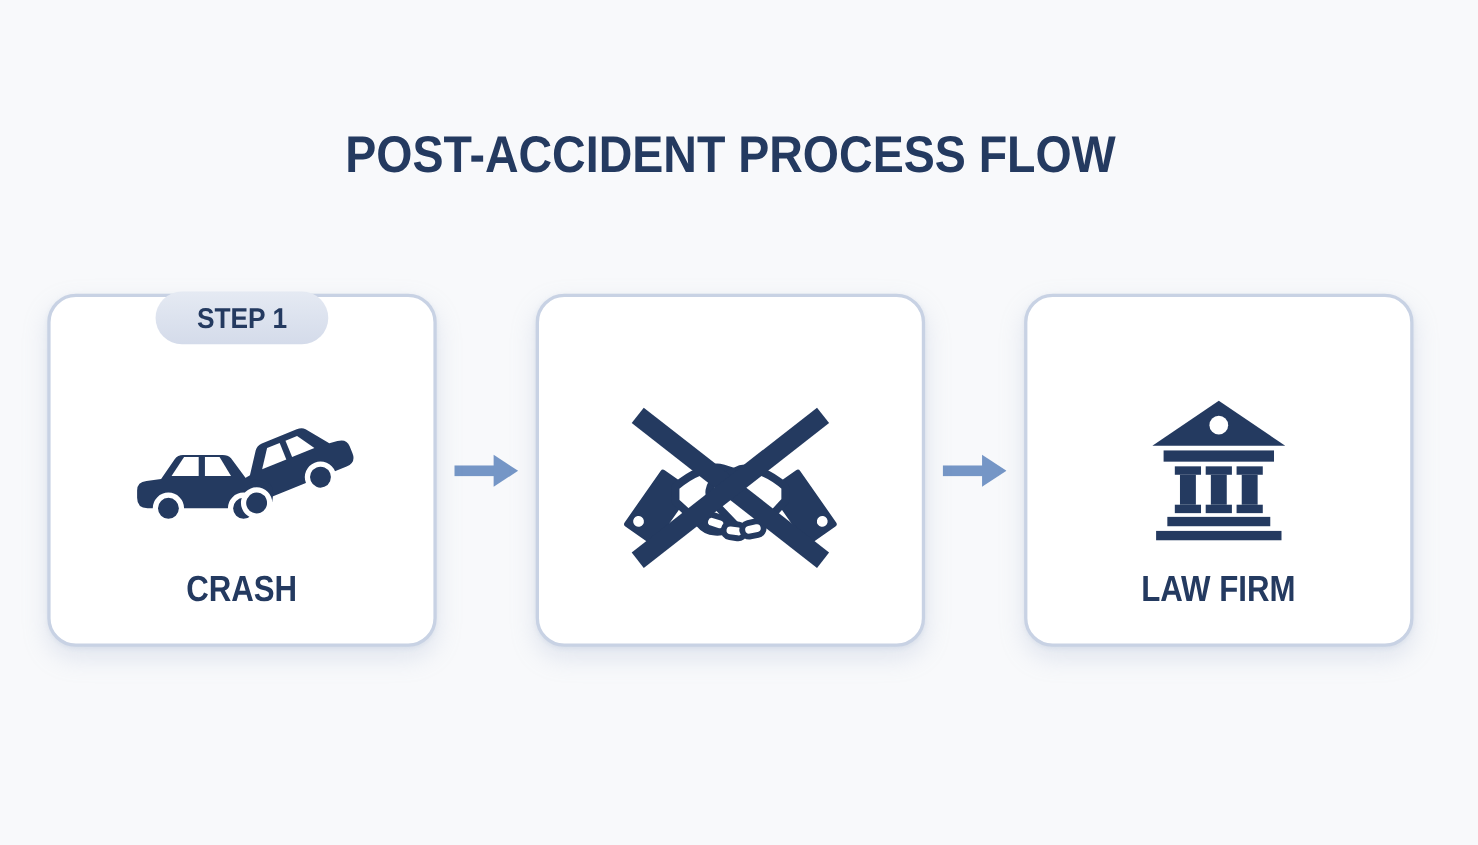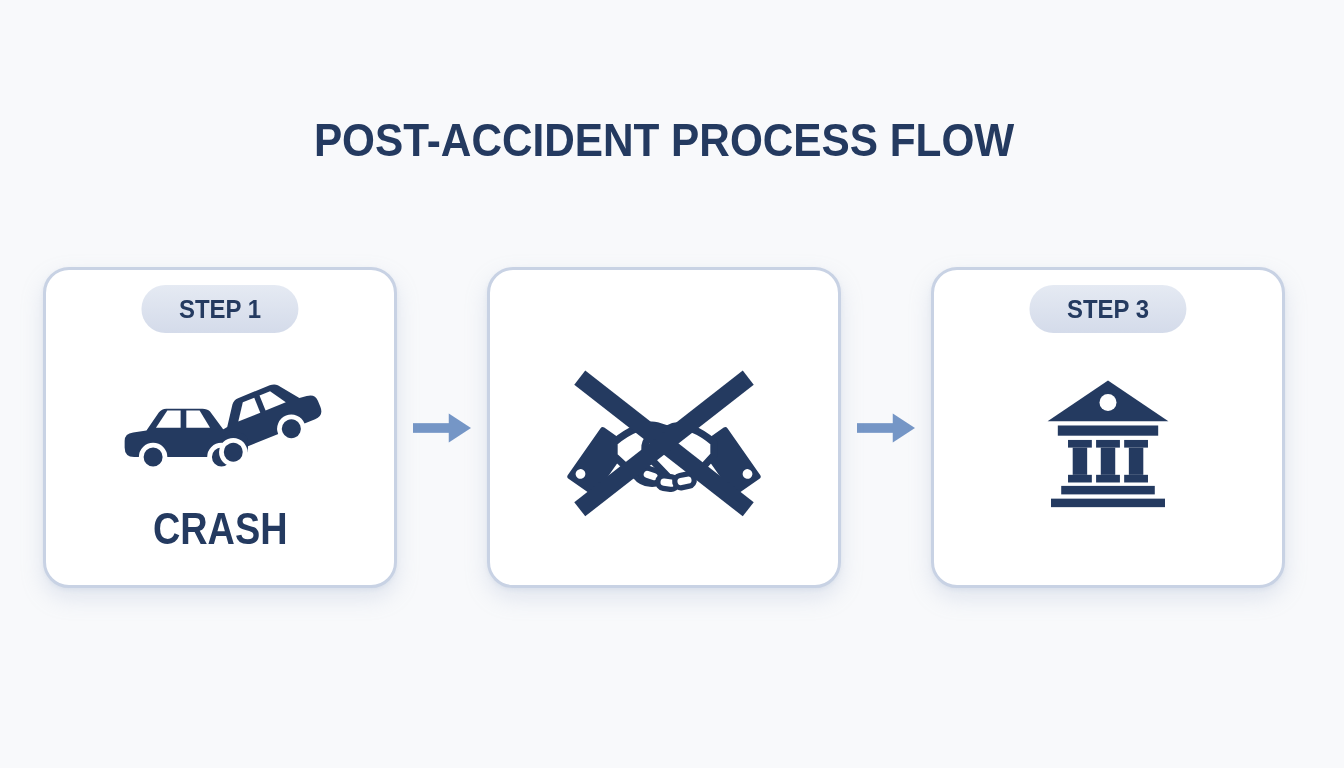--- a/index.html
+++ b/index.html
@@ -44,31 +44,30 @@
   }
 
   .badge{
     position:absolute;top:-5px;left:50%;transform:translateX(-50%);
     height:48px;min-width:152px;padding:0 34px;
     background:linear-gradient(180deg,#e5eaf3,#d4dbea);
     border-radius:28px;
     display:flex;align-items:center;justify-content:center;
     font-size:26px;font-weight:800;color:var(--navy);
     white-space:nowrap;
-    margin-top:20px;
   }
   .badge .squeeze{display:inline-block;transform:scaleX(.92);}
 
   .icon-box{
     flex:1;display:flex;align-items:center;justify-content:center;
     color:var(--navy);
   }
 
   .card-label{
-    font-size:44px;font-weight:800;color:var(--navy);
+    font-size:33px;font-weight:800;color:var(--navy);
     line-height:1;white-space:nowrap;
   }
   .card-label .squeeze{display:inline-block;transform:scaleX(.86);transform-origin:center;}
 
   .arrow-gap{
     width:90px;height:321px;
     display:flex;align-items:center;justify-content:center;
     color:var(--arrow);
     flex:0 0 auto;
   }
@@ -150,23 +149,20 @@
     </div>
 
     <div class="arrow-gap">
       <svg width="58" height="36" viewBox="0 0 60 36" aria-hidden="true">
         <rect x="0" y="13" width="39" height="10" fill="currentColor"></rect>
         <polygon points="37,3 60,18 37,33" fill="currentColor"></polygon>
       </svg>
     </div>
 
     <div class="card">
-      <div class="badge">
-          <span class="squeeze">STEP 3</span>
-        </div>
       <div class="icon-box">
         <svg width="128" height="131" viewBox="0 0 150 154" aria-hidden="true">
           <polygon points="75,4 146,52 4,52" fill="currentColor"></polygon>
           <circle cx="75" cy="30" r="10" fill="#fff"></circle>
           <rect x="16" y="57" width="118" height="12" fill="currentColor"></rect>
 
           <g fill="currentColor">
             <rect x="28" y="74" width="28" height="9"></rect>
             <rect x="33.5" y="83" width="17" height="32"></rect>
             <rect x="28" y="115" width="28" height="9"></rect>
@@ -174,16 +170,17 @@
             <rect x="66.5" y="83" width="17" height="32"></rect>
             <rect x="61" y="115" width="28" height="9"></rect>
             <rect x="94" y="74" width="28" height="9"></rect>
             <rect x="99.5" y="83" width="17" height="32"></rect>
             <rect x="94" y="115" width="28" height="9"></rect>
           </g>
           <rect x="20" y="128" width="110" height="10" fill="currentColor"></rect>
           <rect x="8" y="143" width="134" height="10" fill="currentColor"></rect>
         </svg>
       </div>
+      <div class="card-label"><span class="squeeze">LAW FIRM</span></div>
     </div>
 
   </div>
 </div>
 
 </body></html>

